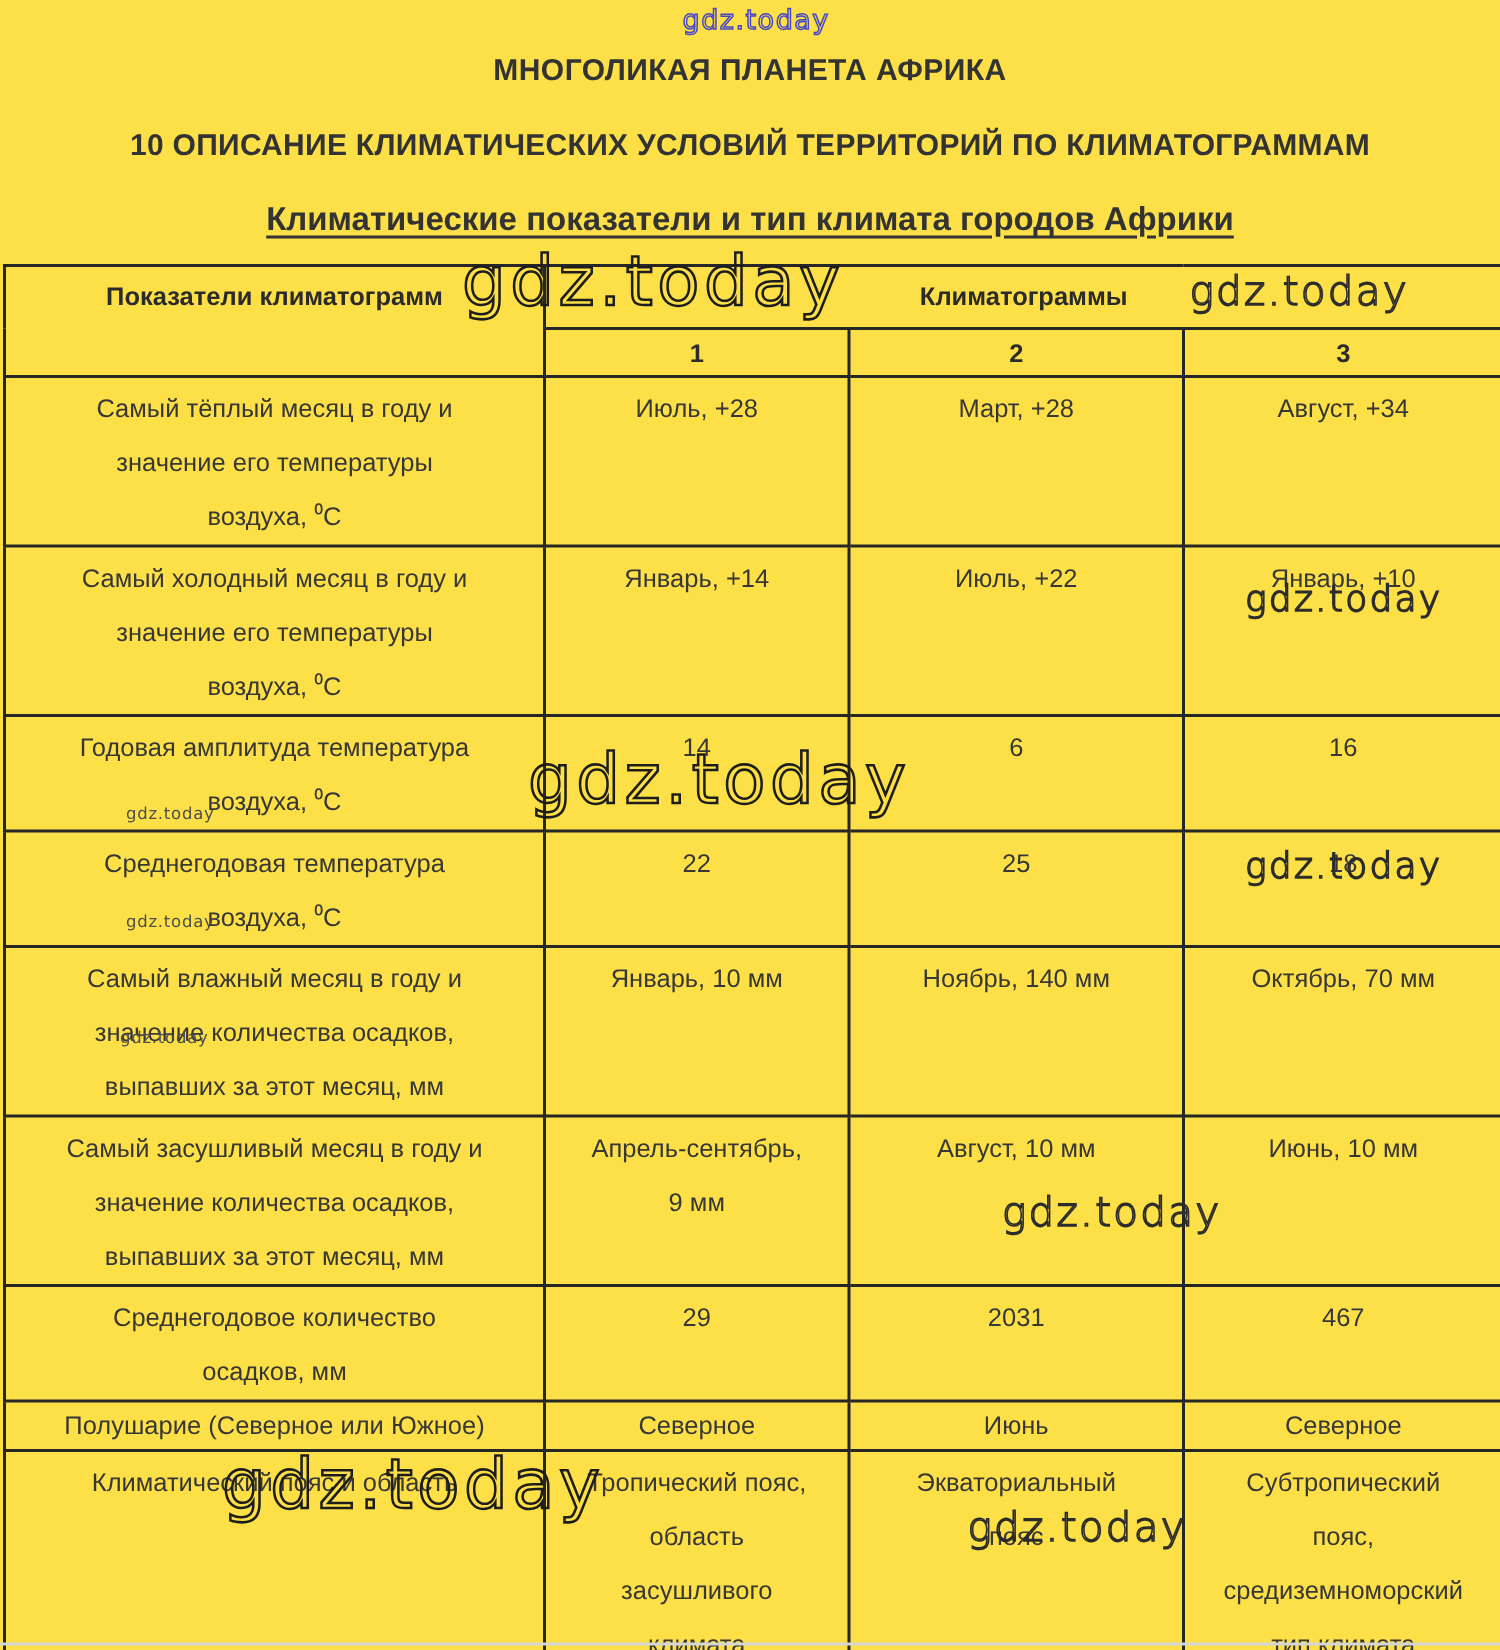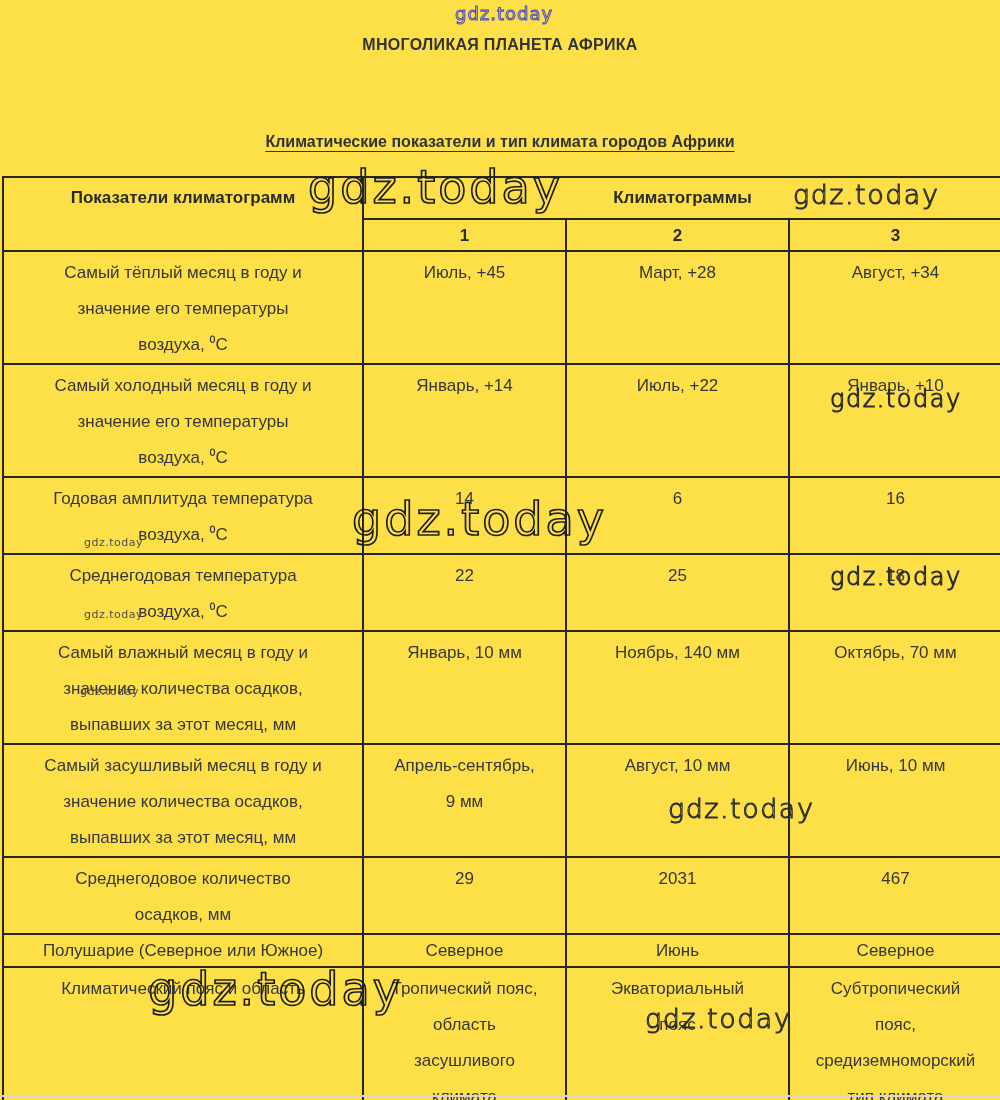--- a/index.html
+++ b/index.html
@@ -10,23 +10,23 @@
     font-family:"Liberation Sans",sans-serif;
     color:#2d2d2d;
     overflow:hidden;
   }
   
   .title1,.title2,.title3{
     position:absolute;left:0;width:100%;
     text-align:center;font-weight:bold;color:#333;
     margin:0;
   }
-  .title1{top:36px;font-size:16px;letter-spacing:.3px;}
+  .title1{top:36px;font-size:20px;letter-spacing:.3px;}
   .title2{top:86px;font-size:20px;letter-spacing:.2px;}
-  .title3{top:133px;font-size:16px;text-decoration:underline;text-underline-offset:4px;}
+  .title3{top:133px;font-size:22px;text-decoration:underline;text-underline-offset:4px;}
   
   table.climate{
     position:absolute;top:176px;left:2px;width:998px;
     border-collapse:collapse;table-layout:fixed;
     font-size:17px;color:#373737;
   }
   table.climate td{
     border:2px solid #262626;
     vertical-align:top;text-align:center;
     padding:3px 4px 0;
@@ -84,20 +84,21 @@
   .wm-t3{top:685px;left:80px;}
 </style>
 </head>
 <body>
 
 <div class="page">
 
   <div class="wm wm-top">gdz.today</div>
 
   <h1 class="title1">МНОГОЛИКАЯ ПЛАНЕТА АФРИКА</h1>
+  <h2 class="title2">10 ОПИСАНИЕ КЛИМАТИЧЕСКИХ УСЛОВИЙ ТЕРРИТОРИЙ ПО КЛИМАТОГРАММАМ</h2>
   <h3 class="title3">Климатические показатели и тип климата городов Африки</h3>
 
   <table class="climate">
     <colgroup>
       <col style="width:360px">
         <col style="width:203px">
         <col style="width:223px">
         <col style="width:212px">
     </colgroup>
     <tbody>
@@ -108,21 +109,21 @@
       <tr class="hrow2">
         <td class="hdr">1</td>
         <td class="hdr">2</td>
         <td class="hdr">3</td>
       </tr>
 
       <tr class="r0">
         <td>Самый тёплый месяц в году и
 значение его температуры
 воздуха, ⁰С</td>
-        <td>Июль, +45</td>
+        <td>Июль, +28</td>
         <td>Март, +28</td>
         <td>Август, +34</td>
       </tr>
       <tr class="r1">
         <td>Самый холодный месяц в году и
 значение его температуры
 воздуха, ⁰С</td>
         <td>Январь, +14</td>
         <td>Июль, +22</td>
         <td>Январь, +10</td>

